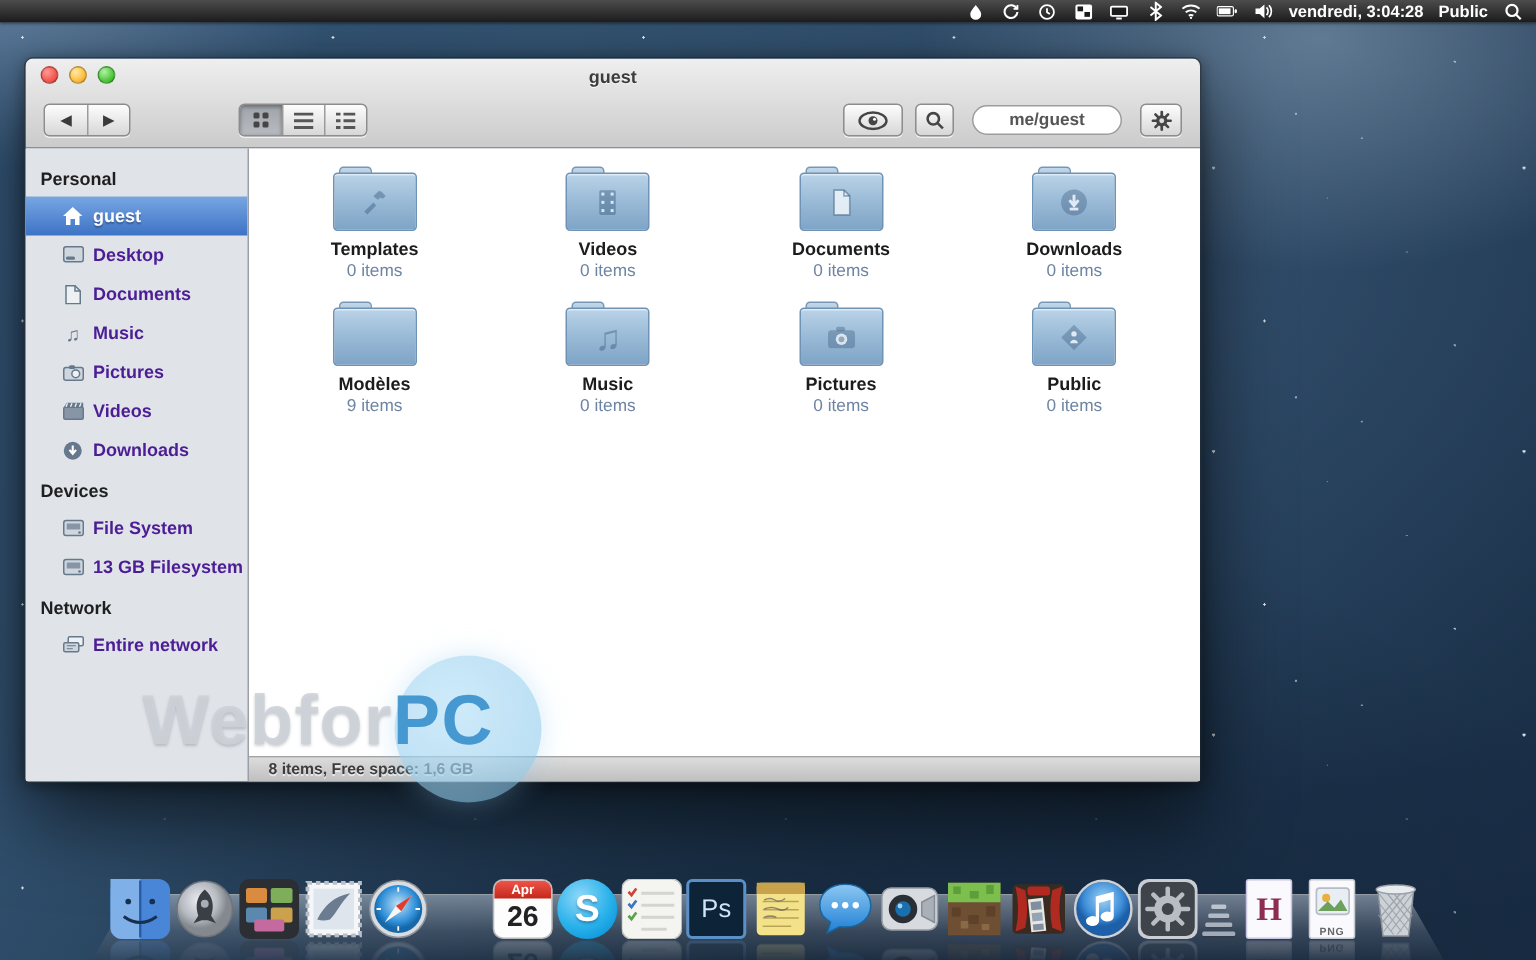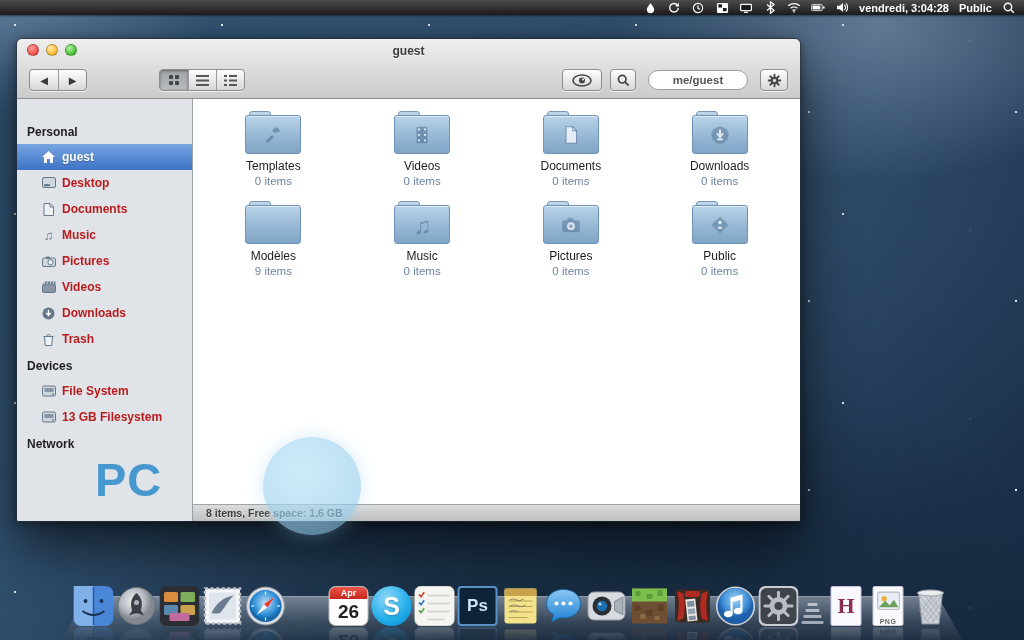--- a/index.html
+++ b/index.html
@@ -64,44 +64,44 @@
     background:linear-gradient(#fdfdfd,#d7d7d7); display:flex; align-items:center; justify-content:center;
     margin-left:8px; box-shadow:0 1px 0 rgba(255,255,255,.7); }
   .eye { width:40px; }
   .pathfield { margin-left:12px; width:100px; height:20px; border:1px solid #9d9d9d; border-radius:10px;
     background:#fff; font-size:11.5px; font-weight:bold; color:#555; text-align:center;
     font-family:"Liberation Sans", sans-serif; outline:none; }
   .gear { margin-left:12px; width:28px; }
 
   
   .wbody { flex:1; display:flex; min-height:0; background:#fff; }
-  .sidebar { width:176px; background:#e0e4e9; border-right:1px solid #9aa0a6; padding-top:19px;
+  .sidebar { width:149px; background:#e0e4e9; border-right:1px solid #9aa0a6; padding-top:6px;
     font-size:12px; color:#2b2b2b; overflow:hidden; }
   .shead { font-weight:bold; color:#1f1f1f; padding:7px 10px 5px 10px; }
   .sitem { display:flex; align-items:center; height:26px; padding-left:24px; gap:6px; cursor:default; }
   .sitem .sico { width:15px; height:14px; display:flex; align-items:center; justify-content:center; flex:none; }
-  .sitem .slabel { font-weight:bold; color:#b91c1c; white-space:nowrap; }
+  .sitem .slabel { font-weight:bold; color:#4c1d95; white-space:nowrap; }
   .sitem.selected { background:linear-gradient(#78a6e2,#3d73c6); }
   .sitem.selected .slabel { color:#fff; text-shadow:0 1px 1px rgba(0,0,0,.3); }
   .mnote { font-size:13px; color:#66788c; line-height:1; }
 
   .content { flex:1; position:relative; background:#fff; }
   .grid { position:absolute; left:6px; right:6px; top:6px; display:grid;
     grid-template-columns:repeat(4,1fr); grid-auto-rows:90px; }
   .cell { display:flex; flex-direction:column; align-items:center; padding-top:6px; cursor:default; }
   .folder { position:relative; width:56px; height:44px; }
   .ftab { position:absolute; left:4px; top:0; width:22px; height:9px; border-radius:3px 3px 0 0;
     background:linear-gradient(#c2d8ea,#a6c3dd); border:1px solid #7897b5; }
   .fbody { position:absolute; left:0; top:4px; width:56px; height:39px; border-radius:3px;
     background:linear-gradient(180deg,#bad3e8 0%,#9cbcd8 45%,#7fa4c6 100%);
     border:1px solid #6f93b5; box-shadow:inset 0 1px 0 rgba(255,255,255,.55); }
   .emblem { position:absolute; left:50%; top:24px; transform:translate(-50%,-50%); }
   .emnote { position:absolute; left:50%; top:25px; transform:translate(-50%,-50%);
     font-size:24px; color:rgba(42,76,112,.38); line-height:1; }
-  .fname { margin-top:4px; font-size:12px; font-weight:normal; color:#1c1c1c; }
+  .fname { margin-top:4px; font-size:12px; font-weight:bold; color:#1c1c1c; }
   .fcount { margin-top:2px; font-size:11.5px; color:#6d84a2; }
 
   .statusbar { position:absolute; left:0; right:0; bottom:0; height:17px;
     background:linear-gradient(#dcdcdc,#bfbfbf); border-top:1px solid #a3a3a3;
     display:flex; align-items:center; padding-left:13px;
     font-size:10.5px; font-weight:bold; color:#3d3d3d; text-shadow:0 1px 0 rgba(255,255,255,.6); }
 
   
   .watermark { position:absolute; left:95px; top:452px; z-index:50; pointer-events:none;
     font-weight:bold; font-size:47px; letter-spacing:1px; display:flex; align-items:center; }
@@ -124,21 +124,21 @@
   .cal { width:40px; height:40px; background:#fdfdfd; border-radius:7px; overflow:hidden;
     border:1px solid #b9b9b9; text-align:center;margin-left:40px; }
   .cal-top { background:linear-gradient(#ee5548,#c4281c); color:#fff; font-size:9px; font-weight:bold;
     height:12px; line-height:12px; }
   .cal-day { font-size:19px; font-weight:bold; color:#222; line-height:26px; }
   .skype { width:40px; height:40px; border-radius:50%;
     background:radial-gradient(circle at 38% 30%, #8fd8f8, #27b0ea 55%, #0089cf);
     color:#fff; font-size:25px; font-weight:bold; display:flex; align-items:center; justify-content:center;
     text-shadow:0 1px 2px rgba(0,60,100,.4); }
   .ps { width:40px; height:40px; border-radius:4px; background:#0c2338; border:2px solid #5a90c8;
-    color:#cfe4f7; font-size:17px; font-weight:bold; display:flex; align-items:center; justify-content:center; }
+    color:#cfe4f7; font-size:17px; font-weight:normal; display:flex; align-items:center; justify-content:center; }
   .dsep { width:22px; height:40px; display:flex; flex-direction:column; align-items:center;
     justify-content:flex-end; gap:3px; padding-bottom:2px; }
   .dsep i { display:block; height:3px; border-radius:1px; background:rgba(225,230,238,.85);
     box-shadow:0 1px 1px rgba(0,0,0,.35); }
   .dsep i:nth-child(1){width:10px;} .dsep i:nth-child(2){width:14px;}
   .dsep i:nth-child(3){width:18px;} .dsep i:nth-child(4){width:22px;}
   .page { position:relative; width:31px; height:40px; background:#faf9fd; border:1px solid #c9c4e0;
     border-radius:2px; display:flex; align-items:center; justify-content:center; margin:0 4px; }
   .page .hletter { font-family:"Liberation Serif", serif; font-size:22px; font-weight:bold; color:#8c2d52; }
   .page.png { flex-direction:column; justify-content:flex-start; padding-top:4px; border-color:#c6cbd2; }
@@ -345,29 +345,20 @@
       </div>
       <div class="sitem">
         <span class="sico">
             <svg width="13" height="13" viewBox="0 0 13 13">
               <circle cx="6.5" cy="6.5" r="6" fill="#66788c"></circle>
               <path d="M6.5 3v4.4M4.3 5.9l2.2 2.6 2.2-2.6" fill="none" stroke="#fff" stroke-width="1.4"></path>
             </svg>
           </span>
         <span class="slabel">Downloads</span>
       </div>
-      <div class="sitem">
-        <span class="sico">
-            <svg width="11" height="13" viewBox="0 0 11 13">
-              <path d="M1.5 3.5h8L8.8 12.5H2.2z" fill="#eef1f4" stroke="#66788c"></path>
-              <path d="M0.5 3.5h10M3.8 3.2c0-2.4 3.4-2.4 3.4 0" fill="none" stroke="#66788c"></path>
-            </svg>
-          </span>
-        <span class="slabel">Trash</span>
-      </div>
 
       <div class="shead">Devices</div>
       <div class="sitem">
         <span class="sico">
             <svg width="14" height="12" viewBox="0 0 14 12">
               <rect x="0.5" y="1" width="13" height="10" rx="1.5" fill="#cfd6de" stroke="#66788c"></rect>
               <rect x="2.5" y="3" width="9" height="4" fill="#8795a6"></rect>
               <circle cx="11" cy="9" r="0.9" fill="#66788c"></circle>
             </svg>
           </span>
@@ -378,20 +369,30 @@
             <svg width="14" height="12" viewBox="0 0 14 12">
               <rect x="0.5" y="1" width="13" height="10" rx="1.5" fill="#cfd6de" stroke="#66788c"></rect>
               <rect x="2.5" y="3" width="9" height="4" fill="#8795a6"></rect>
               <circle cx="11" cy="9" r="0.9" fill="#66788c"></circle>
             </svg>
           </span>
         <span class="slabel">13 GB Filesystem</span>
       </div>
 
       <div class="shead">Network</div>
+      <div class="sitem">
+        <span class="sico">
+            <svg width="14" height="12" viewBox="0 0 14 12">
+              <rect x="3.5" y="0.5" width="10" height="6" rx="1" fill="#eef1f4" stroke="#66788c"></rect>
+              <rect x="0.5" y="4.5" width="10" height="6" rx="1" fill="#cfd6de" stroke="#66788c"></rect>
+              <path d="M2.5 6.5h6M2.5 8.5h4" stroke="#66788c" stroke-width=".8"></path>
+            </svg>
+          </span>
+        <span class="slabel">Entire network</span>
+      </div>
     </div>
 
     <div class="content">
       <div class="grid">
 
         <div class="cell">
           <div class="folder">
               <div class="ftab"></div>
               <div class="fbody"></div>
             <svg class="emblem" width="22" height="22" viewBox="0 0 20 20" fill="rgba(42,76,112,.38)">
@@ -500,20 +501,21 @@
 
       <div class="statusbar">
         <span>8 items, Free space: 1,6 GB</span>
       </div>
     </div>
   </div>
 </div>
 
 <div class="watermark">
   <span class="wm-circle"></span>
+  <span class="wm1">Webfor</span>
   <span class="wm2">PC</span>
 </div>
 
 <div class="dock">
   <div class="shelf"></div>
 
   <div class="dicon">
     <svg viewBox="0 0 40 40">
         <rect width="40" height="40" rx="8" fill="#4a86d8"></rect>
         <path d="M0 0h20v40H8a8 8 0 0 1-8-8z" fill="#7fb0e8"></path>

